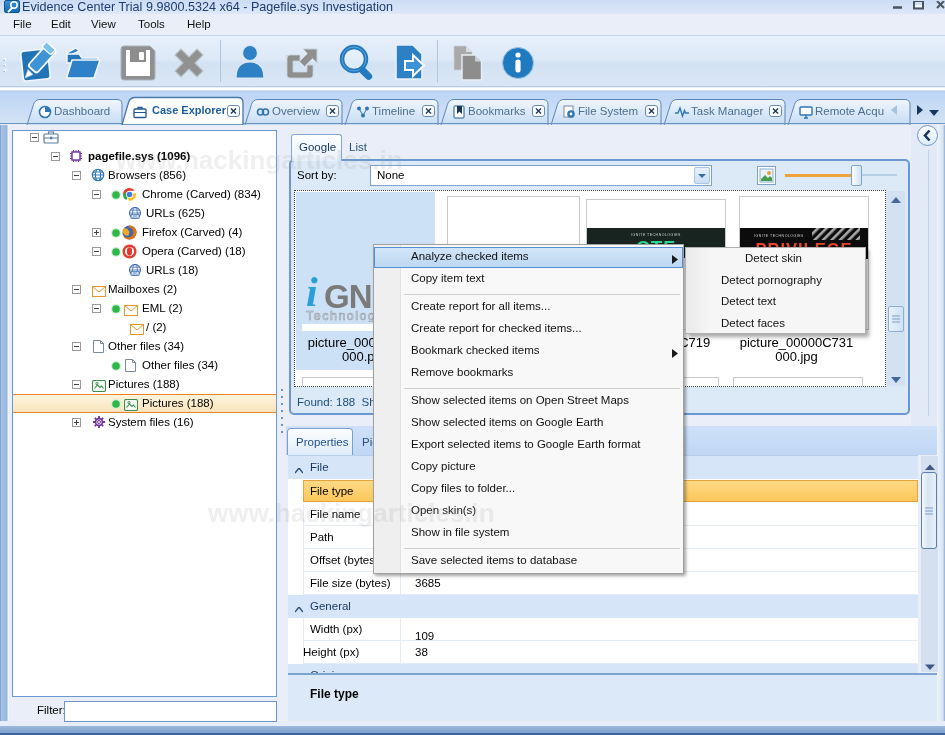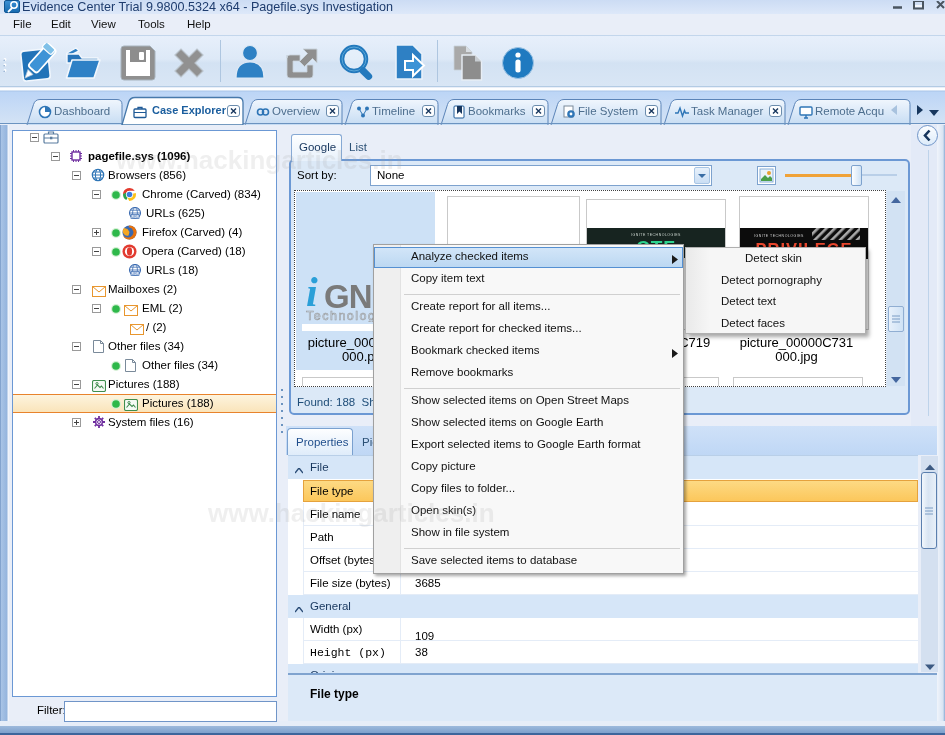--- a/index.html
+++ b/index.html
@@ -549,21 +549,21 @@
       </svg></div>
     <div class="" style="position: absolute; left: 22px; top: 144px; color: rgb(23, 54, 93);">General</div>
     <div class="" style="position: absolute; left: 15px; top: 162px; width: 615px; height: 23px; border-bottom: 1px solid rgb(228, 236, 247);"></div>
     <div class="" style="position: absolute; left: 15px; top: 162px; width: 1px; height: 23px; background: rgb(228, 236, 247);"></div>
     <div class="" style="position: absolute; left: 112px; top: 162px; width: 1px; height: 23px; background: rgb(228, 236, 247);"></div>
     <div class="" style="position: absolute; left: 22px; top: 167px;">Width (px)</div>
     <div class="" style="position: absolute; left: 127px; top: 167px; margin-top: 7px;">109</div>
     <div class="" style="position: absolute; left: 15px; top: 185px; width: 615px; height: 23px; border-bottom: 1px solid rgb(228, 236, 247);"></div>
     <div class="" style="position: absolute; left: 15px; top: 185px; width: 1px; height: 23px; background: rgb(228, 236, 247);"></div>
     <div class="" style="position: absolute; left: 112px; top: 185px; width: 1px; height: 23px; background: rgb(228, 236, 247);"></div>
-    <div class="" style="position: absolute; left: 22px; top: 190px; font-family: Liberation Mono, monospace;">Height (px)</div>
+    <div class="" style="position: absolute; left: 15px; top: 190px;">Height (px)</div>
     <div class="" style="position: absolute; left: 127px; top: 190px;">38</div>
     <div class="" style="position: absolute; left: 0px; top: 208px; width: 630px; height: 23px; background: rgb(214, 230, 248);"></div>
     <div class="" style="position: absolute; left: 7px; top: 216px;"><svg width="8" height="6">
         <path d="M0 5 L4 0 L8 5" fill="none" stroke="#2b4d77" stroke-width="1.4"></path>
       </svg></div>
     <div class="" style="position: absolute; left: 22px; top: 213px; color: rgb(23, 54, 93);">Origin</div>
   </div>
 <div class="abs" id="psb">
     <div style="position: absolute; left: 2px; top: 6px;"><svg width="14" height="10">
         <path d="M2 8 L7 2.5 L12 8 Z" fill="#3d5a82"></path>

